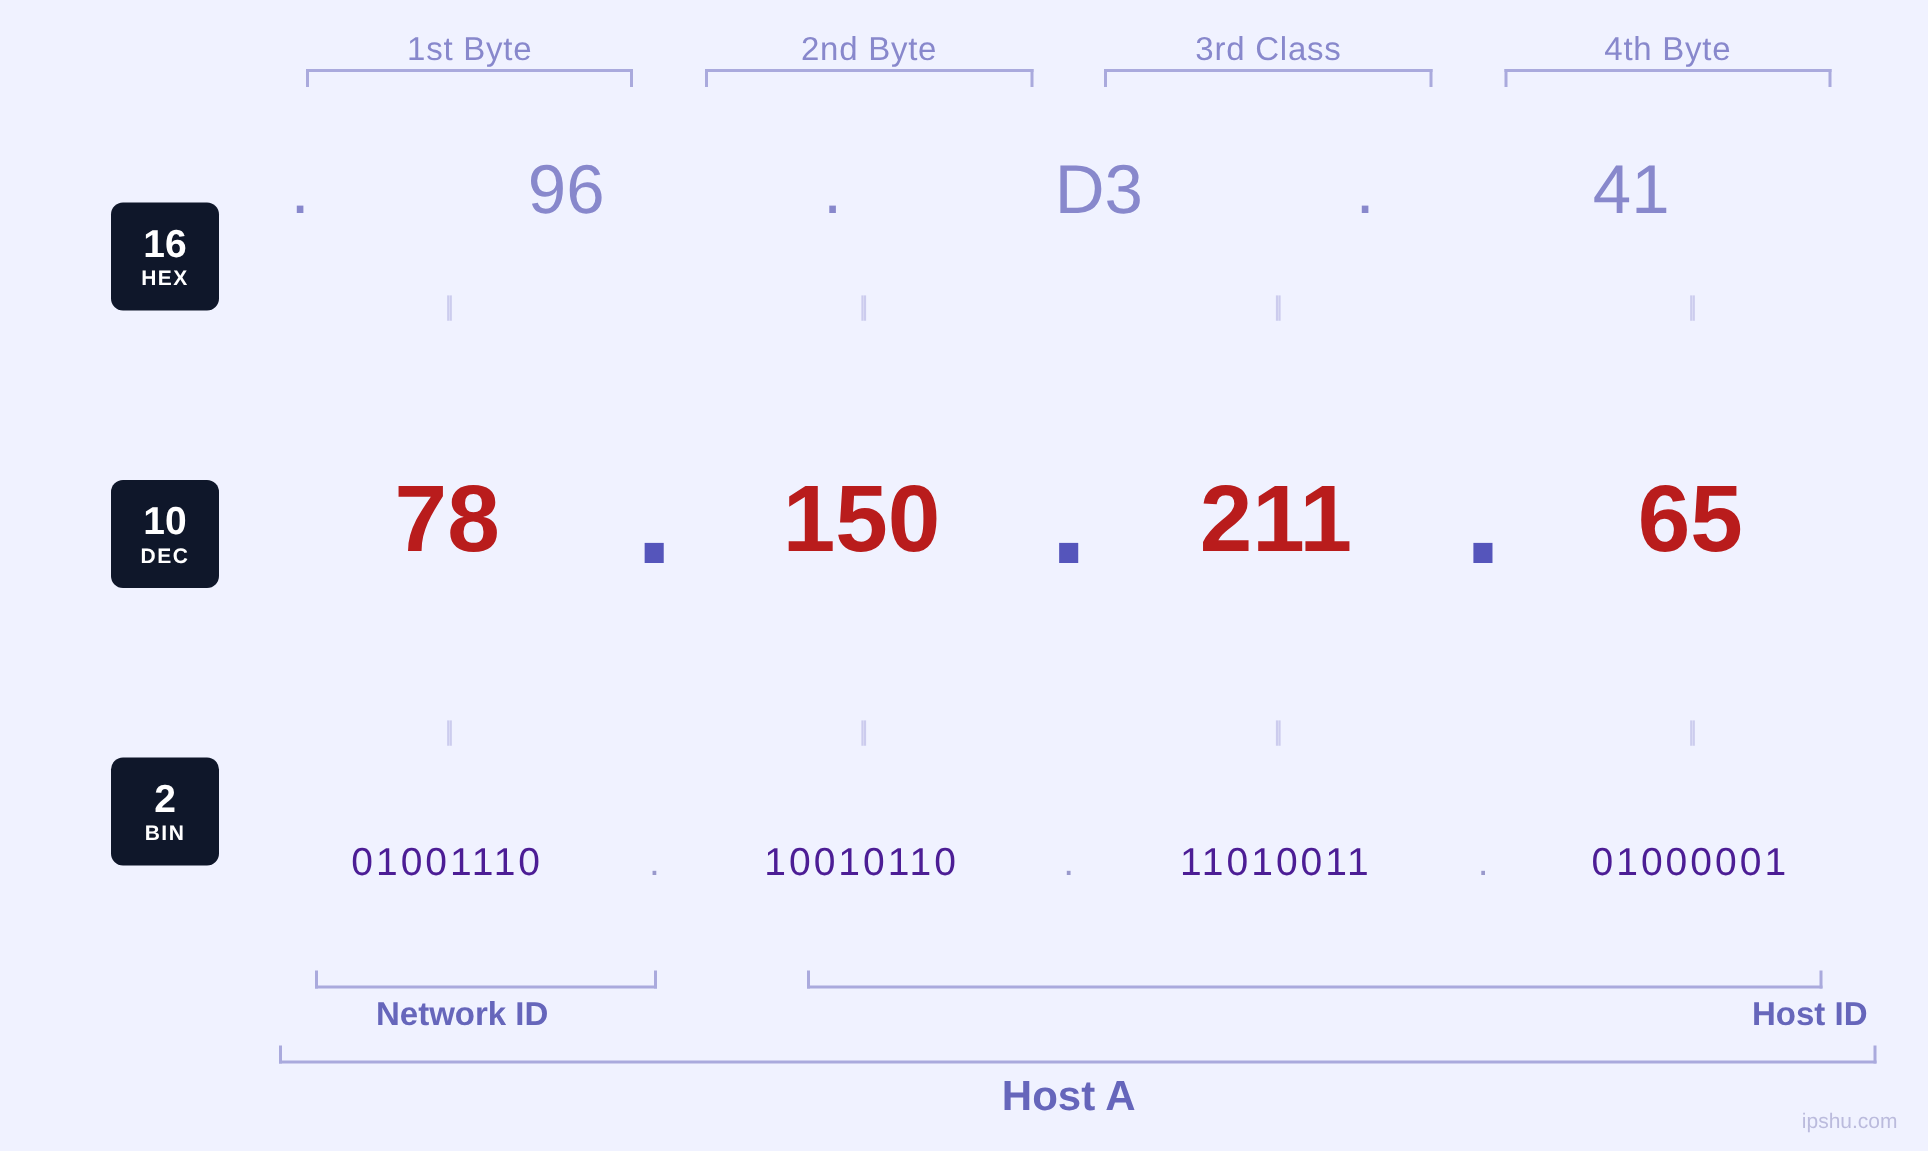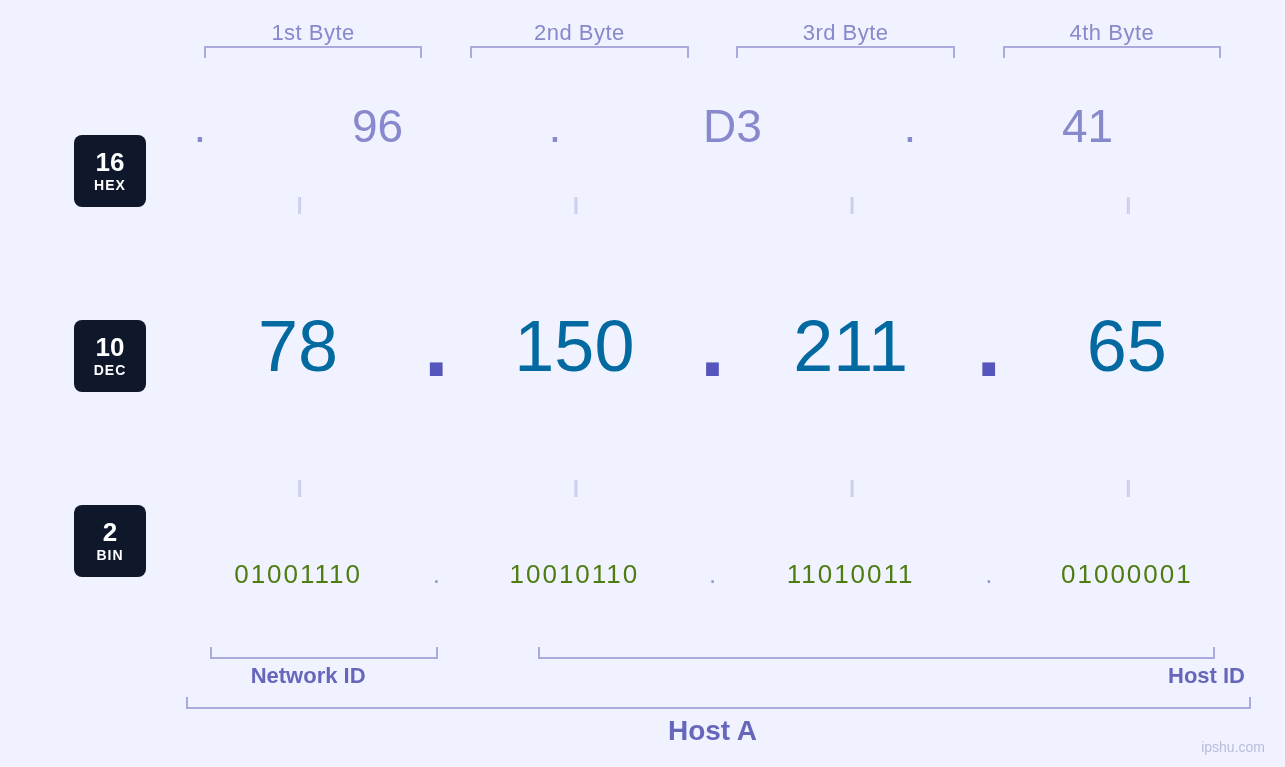--- a/index.html
+++ b/index.html
@@ -141,34 +141,34 @@
     }
 
     .hex-dot {
       color: #8888cc;
       font-size: 46px;
       font-weight: 300;
     }
 
     
     .dec-value {
-      color: #0369a1;
-      font-size: 72px;
-      font-weight: 400;
+      color: #b91c1c;
+      font-size: 63px;
+      font-weight: 700;
     }
 
     .dec-dot {
       color: #5555bb;
       font-size: 90px;
       font-weight: 700;
     }
 
     
     .bin-value {
-      color: #4d7c0f;
+      color: #4c1d95;
       font-size: 26px;
       font-weight: 400;
       letter-spacing: 2px;
     }
 
     .bin-dot {
       color: #9999cc;
       font-size: 26px;
     }
 
@@ -289,21 +289,21 @@
     }
   </style>
 </head>
 <body>
 
 <div class="container">
 
   <div class="byte-headers">
     <div class="byte-header">1st Byte</div>
     <div class="byte-header">2nd Byte</div>
-    <div class="byte-header">3rd Byte</div>
+    <div class="byte-header">3rd Class</div>
     <div class="byte-header">4th Byte</div>
   </div>
 
   <div class="top-brackets">
     <div class="bracket-cell">
       <div class="bracket-top"></div>
     </div>
     <div class="bracket-cell">
       <div class="bracket-top"></div>
     </div>

